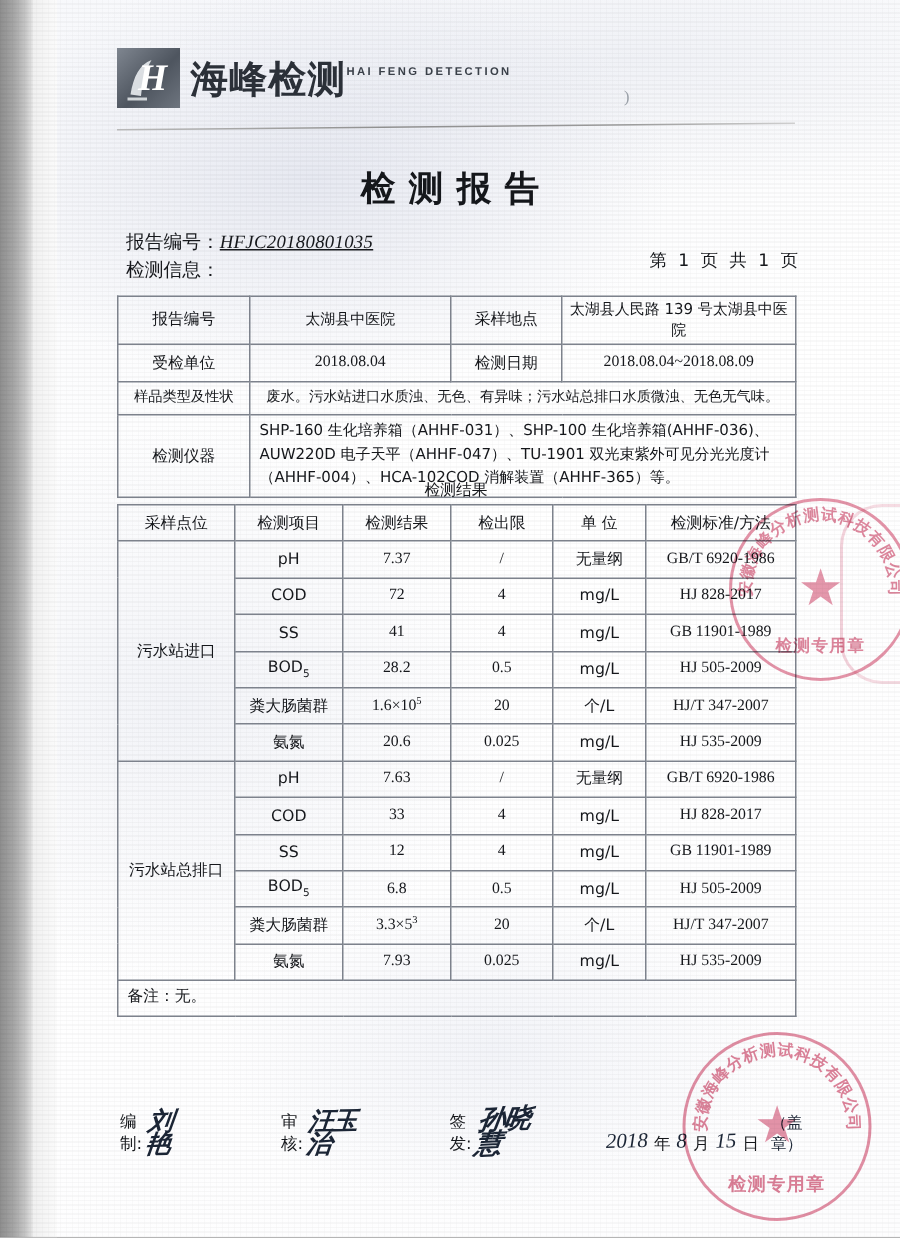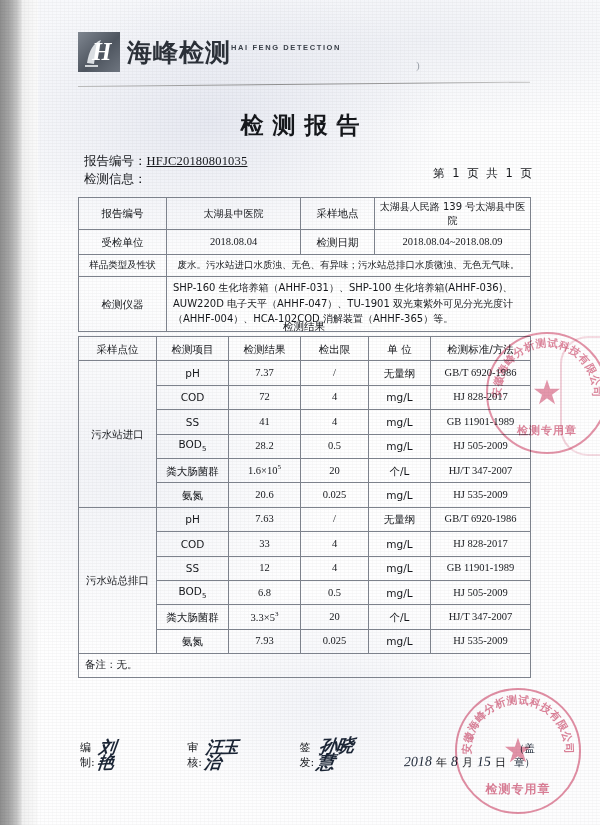--- a/index.html
+++ b/index.html
@@ -97,23 +97,23 @@
 
   
   #meta-line {
     position: absolute; left: 84px; top: 152px; width: 450px;
     display: flex; justify-content: space-between; align-items: flex-start;
   }
   .meta-left { font-size: 12.5px; color: #16181c; line-height: 1.45; }
   .meta-left .rn-label { font-family: "DejaVu Sans", sans-serif; text-align: center; }
   .rn-value {
     font-family: "Liberation Serif", serif;
-    text-decoration: underline; letter-spacing: .2px;
-  }
-  .meta-left .info-label { font-family: Liberation Mono, monospace; display:block; margin-top: 1px;}
+    text-decoration: underline; letter-spacing: .2px; font-style: italic;
+  }
+  .meta-left .info-label { font-family: Liberation Sans, sans-serif; display:block; margin-top: 1px;}
   .meta-right {
     font-family: "DejaVu Sans", sans-serif;
     font-size: 11.5px; color: #16181c; letter-spacing: 2px;
     margin-top: 14px;
   }
 
   
   .tbl {
     position: absolute; left: 78px;
     width: 452px;

